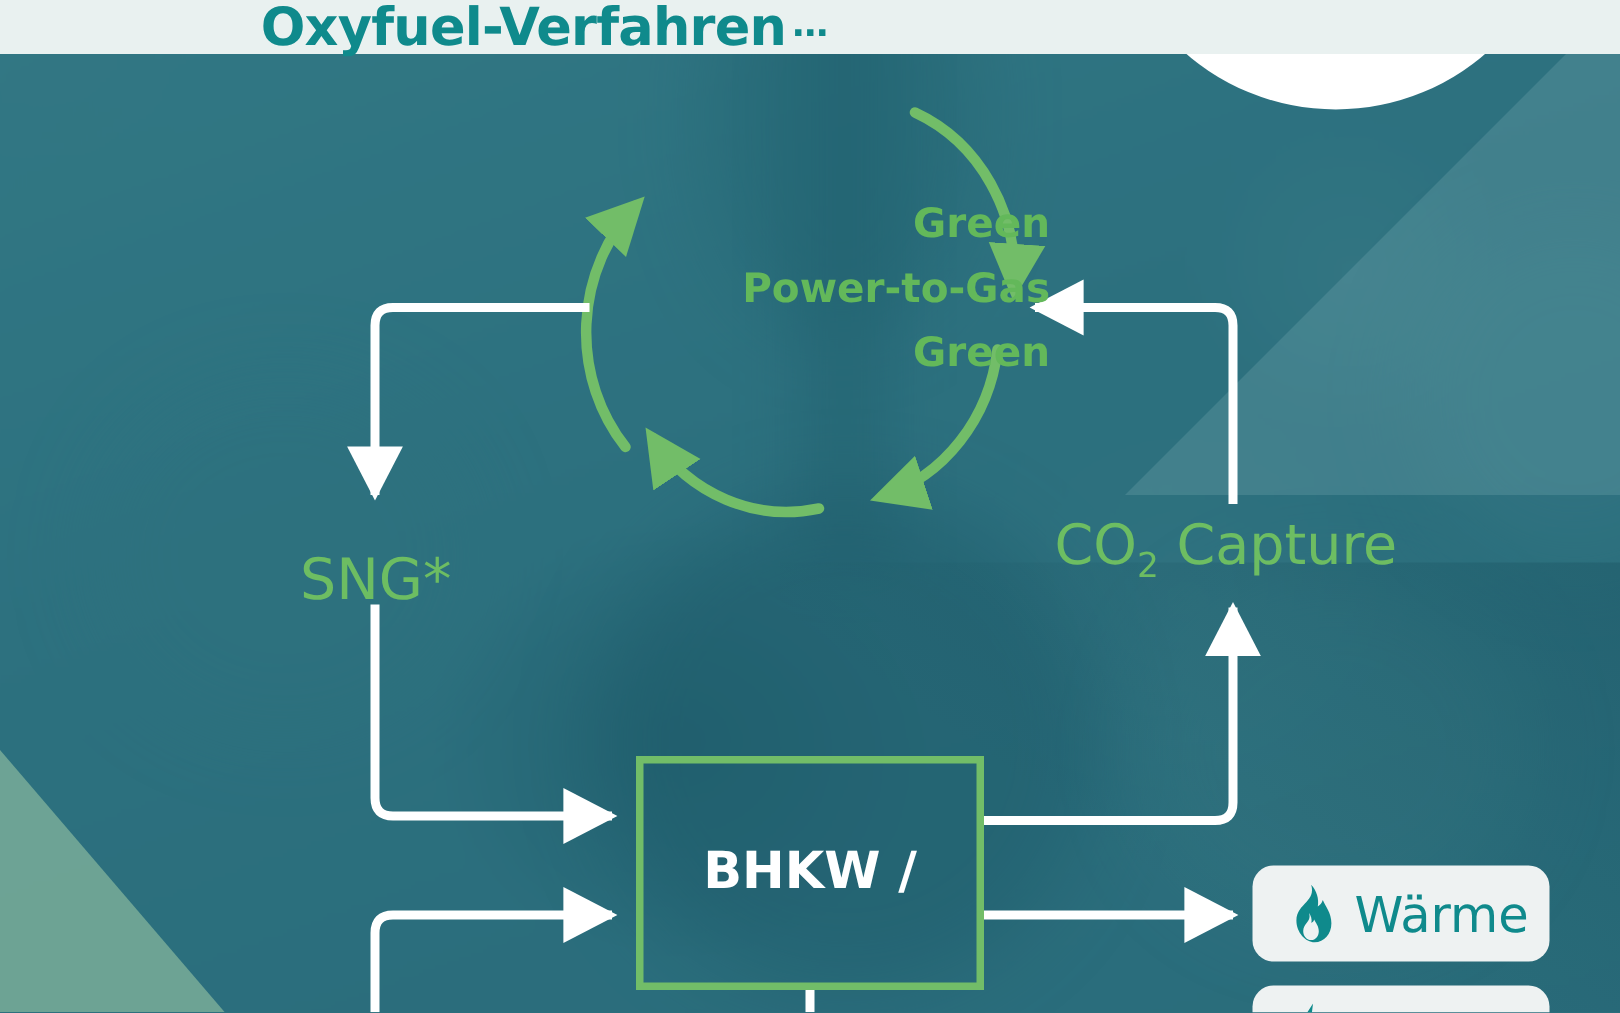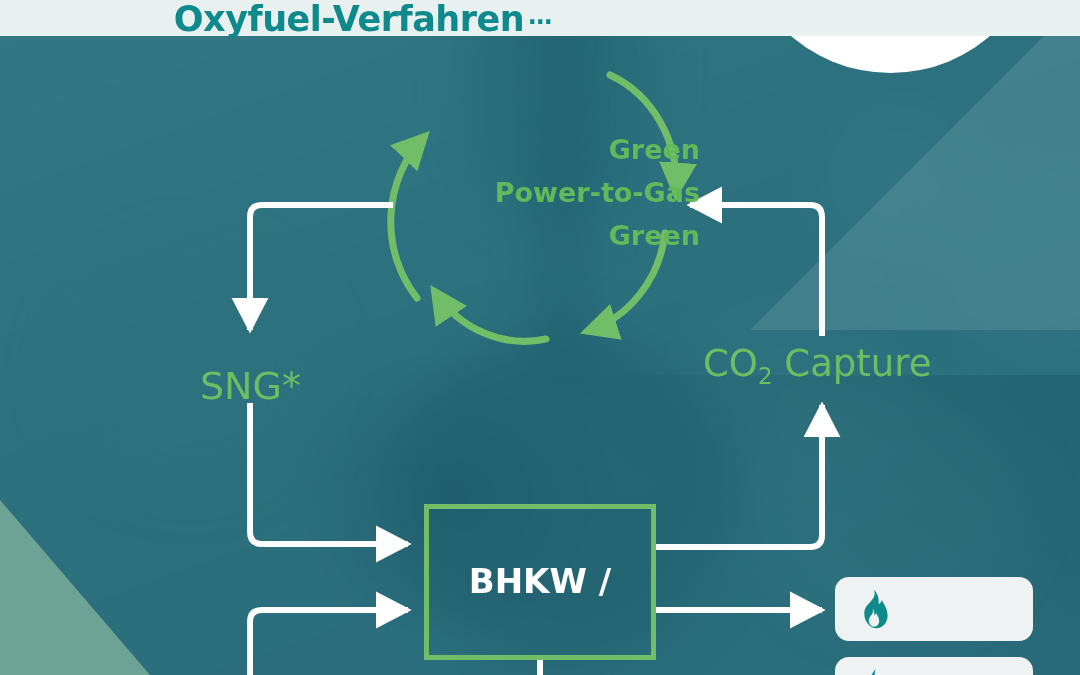--- a/index.html
+++ b/index.html
@@ -165,20 +165,21 @@
 
   <div class="badge badge-1">
     <svg class="badge-icon" viewBox="0 0 24 30">
       <path d="M13.6 0.6c1.2 4.1-.4 6.4-2.4 8.6-2.2 2.4-5 4.7-5 9.3 0 6 4.6 10.9 9.1 10.9
                4.8 0 8.4-4.1 8.4-9.5 0-5.3-3.1-8.6-4.3-11.6-.5 1.6-1.4 2.6-2.5 3.2
                .7-3.9-.6-8-3.3-10.9z" fill="#0f8a8c"></path>
       <path d="M12.4 14.6c.9 2.1.1 3.6-.9 4.9-.9 1.2-1.9 2.4-1.9 4.2 0 2.6 1.9 4.6 4 4.6
                2.2 0 3.8-1.9 3.8-4.4 0-2.6-1.6-4.3-2.3-5.9-.3.9-.8 1.4-1.4 1.7
                .4-1.8-.2-3.7-1.3-5.1z" fill="#eef2f2"></path>
     </svg>
+    <span class="badge-text">Wärme</span>
   </div>
 
   <div class="badge badge-2">
     <svg class="badge-icon" viewBox="0 0 24 30">
       <path d="M14.5 0 L3.5 17.2 L10.6 17.2 L8.2 30 L20.5 11.8 L13.1 11.8 Z" fill="#0f8a8c"></path>
     </svg>
     <span class="badge-text"></span>
   </div>
 
 </div>

